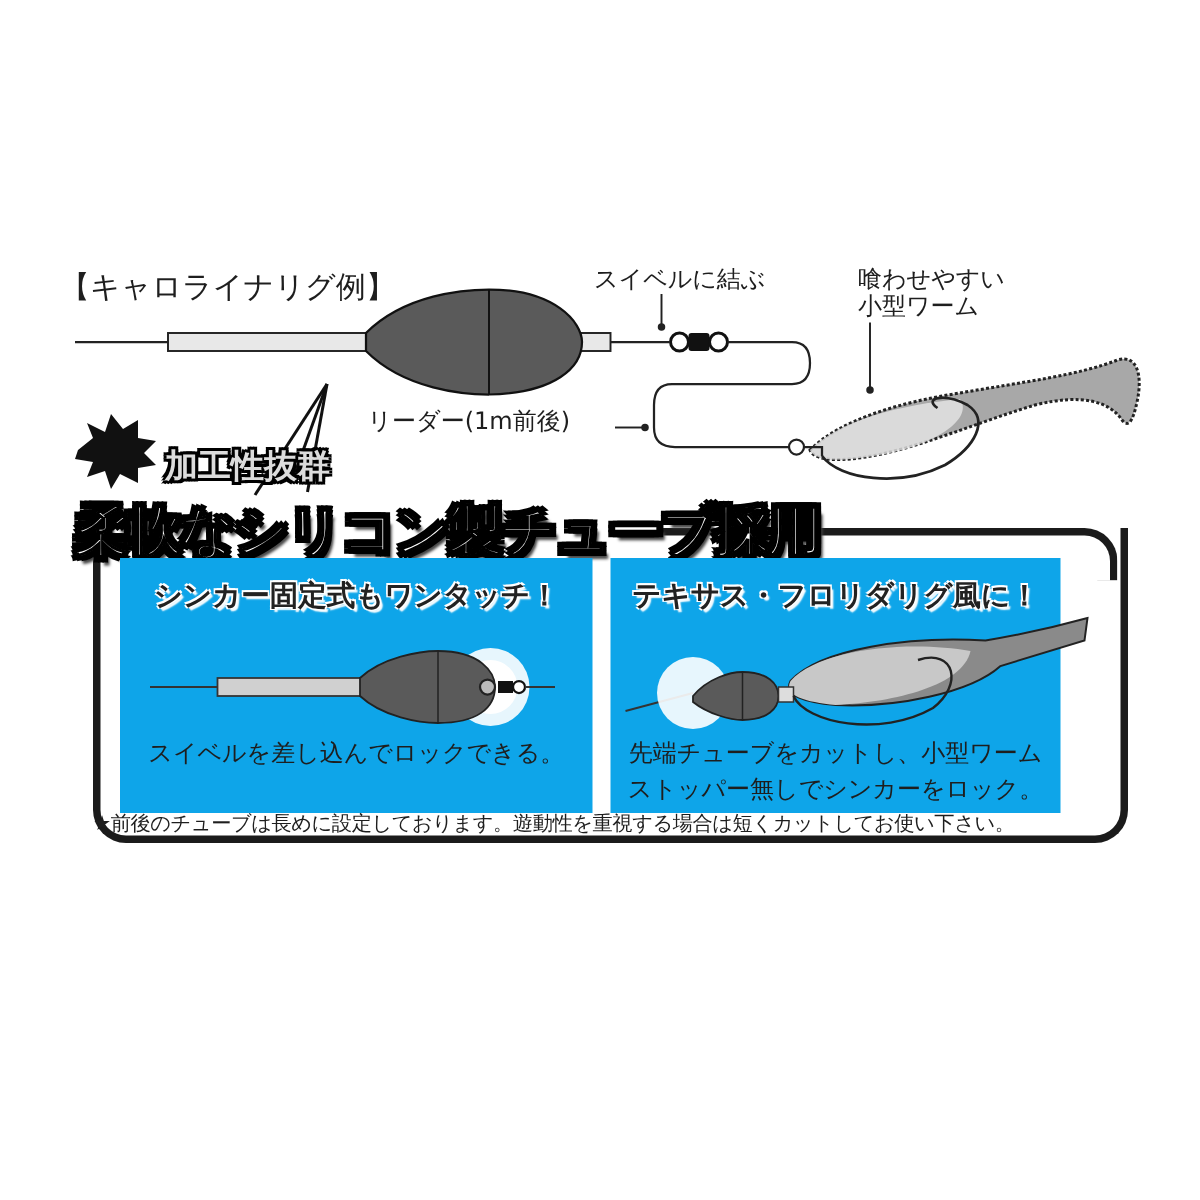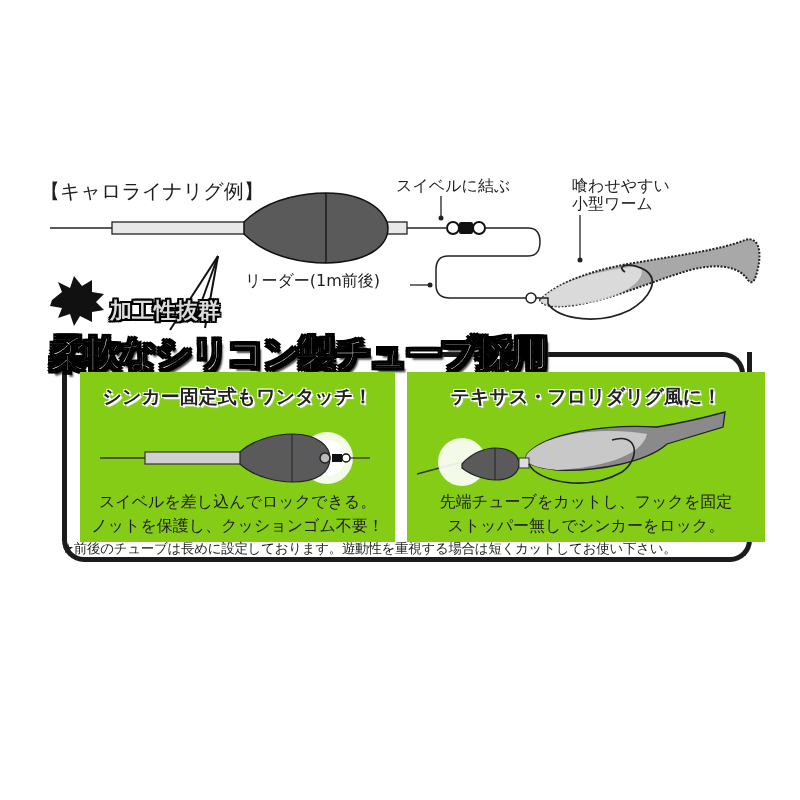--- a/index.html
+++ b/index.html
@@ -26,23 +26,23 @@
                    0 2px 0 #000, 2px 0 0 #000, 0 -2px 0 #000, -2px 0 0 #000;
     }
     .frame {
       left: 62px; top: 352px; width: 680px; height: 205px;
       border: 5px solid #1b1b1b; border-top: none; border-radius: 0 0 22px 22px;
     }
     .frame-top-right {
       left: 430px; top: 352px; width: 310px; height: 30px;
       border-top: 5px solid #1b1b1b; border-right: 5px solid #1b1b1b; border-radius: 0 22px 0 0;
     }
-    .panel { background: #84cc16; position: absolute; }
+    .panel { background: #0ea5e9; position: absolute; }
     .panel-left { left: 80px; top: 372px; width: 315px; height: 170px; }
-    .panel-right { left: 407px; top: 372px; width: 358px; height: 170px; }
+    .panel-right { left: 407px; top: 372px; width: 300px; height: 170px; }
     .panel-title {
       position: absolute; top: 12px; left: 0; width: 100%; text-align: center;
       font-size: 19px; font-weight: bold; color: #222;
       text-shadow: 1px 1px 0 #fff, -1px -1px 0 #fff, 1px -1px 0 #fff, -1px 1px 0 #fff, 2px 2px 1px #fff;
       white-space: nowrap;
     }
     .panel-desc {
       position: absolute; left: 0; width: 100%; text-align: center;
       font-size: 16px; color: #1e1e1e; line-height: 24px; white-space: nowrap;
     }
@@ -128,21 +128,20 @@
     </g>
     <path d="M160 80 C175 66, 200 62, 212 62 C240 62, 250 76, 250 86 C250 100, 238 110, 212 110 C200 110, 175 106, 160 92 Z" fill="#5a5a5a" stroke="#222" stroke-width="1.2"></path>
     <line x1="212" y1="62" x2="212" y2="110" stroke="#222" stroke-width="1"></line>
     <circle cx="245" cy="86" r="5" fill="#bbb" stroke="#222" stroke-width="1.5"></circle>
     <rect x="252" y="82" width="10" height="8" fill="#111"></rect>
     <circle cx="266" cy="86" r="4" fill="#fff" stroke="#111" stroke-width="1.5"></circle>
     <line x1="270" y1="86" x2="290" y2="86" stroke="#333" stroke-width="1.3"></line>
   </svg>
   <div class="panel-desc" style="top:118px;">
     <span>スイベルを差し込んでロックできる。</span>
-    <span>ノットを保護し、クッションゴム不要！</span>
   </div>
 </div>
 
 <div class="panel panel-right">
   <div class="panel-title">テキサス・フロリダリグ風に！</div>
   <svg width="320" height="170" style="left:0;top:0;">
     <line x1="10" y1="102" x2="55" y2="90" stroke="#333" stroke-width="1.3"></line>
     <g>
       <circle cx="55" cy="90" r="24" fill="#ffffff" opacity="0.9"></circle>
     </g>
@@ -150,18 +149,18 @@
     <path d="M120 82 C140 60, 200 52, 250 55 C280 50, 300 45, 318 40 L316 55 C300 60, 280 66, 260 72 C240 90, 190 100, 150 98 C130 96, 115 92, 120 82 Z" fill="#8a8a8a" stroke="#222" stroke-width="1.3"></path>
     <path d="M120 82 C140 60, 200 55, 240 62 C235 85, 190 96, 150 98 C130 96, 115 92, 120 82 Z" fill="#c8c8c8"></path>
 
     <path d="M55 92 C65 80, 80 76, 88 76 C105 76, 112 84, 112 92 C112 100, 105 108, 88 108 C80 108, 65 104, 55 96 Z" fill="#5a5a5a" stroke="#222" stroke-width="1.2"></path>
     <line x1="88" y1="76" x2="88" y2="108" stroke="#222" stroke-width="1"></line>
     <rect x="112" y="86" width="10" height="10" fill="#ddd" stroke="#333" stroke-width="1"></rect>
 
     <path d="M122 92 C130 110, 180 120, 215 100 C235 85, 230 60, 205 68" fill="none" stroke="#222" stroke-width="1.6"></path>
   </svg>
   <div class="panel-desc" style="top:118px;">
-    <span>先端チューブをカットし、フックを固定</span>
+    <span>先端チューブをカットし、小型ワーム</span>
     <span>ストッパー無しでシンカーをロック。</span>
   </div>
 </div>
 
 <div class="abs footnote">★前後のチューブは長めに設定しております。遊動性を重視する場合は短くカットしてお使い下さい。</div>
 
 </body></html>

